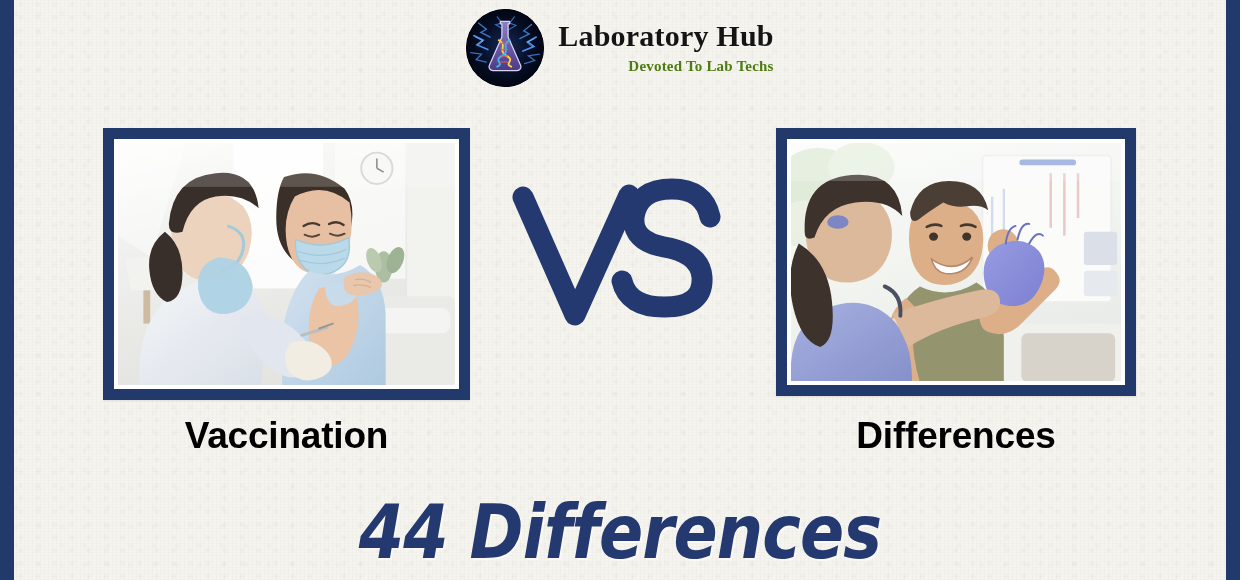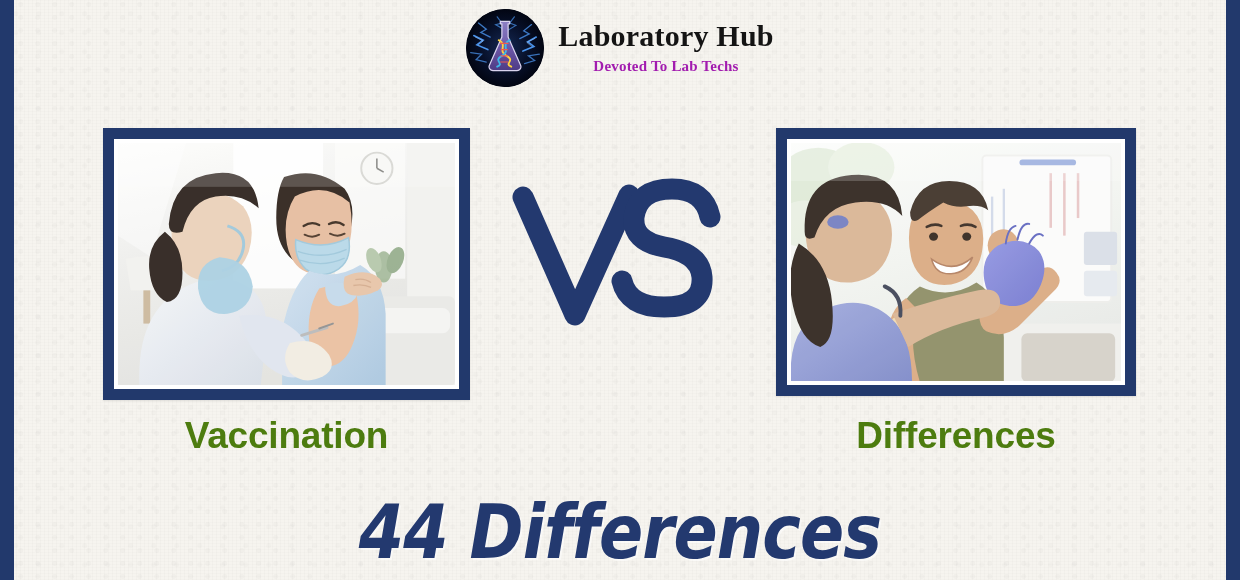--- a/index.html
+++ b/index.html
@@ -57,34 +57,34 @@
   }
   .brand-logo {
     width: 78px;
     height: 78px;
     flex: 0 0 78px;
     border-radius: 50%;
     overflow: hidden;
     position: relative;
     background: radial-gradient(circle at 50% 50%, #0b1430 0%, #050a1c 60%, #02040e 100%);
   }
-  .brand-text { display: flex; flex-direction: column; align-items: center; }
+  .brand-text { display: flex; flex-direction: column; align-items: flex-end; }
   .brand-title {
     font-family: "Liberation Serif", "DejaVu Serif", serif;
     font-weight: bold;
     font-size: 30px;
     color: #141414;
     line-height: 1.02;
     letter-spacing: 0.2px;
   }
   .brand-tagline {
     font-family: "Liberation Serif", "DejaVu Serif", serif;
     font-weight: bold;
     font-size: 15px;
-    color: #a21caf;
+    color: #4d7c0f;
     line-height: 1.05;
     margin-top: 7px;
     letter-spacing: 0.2px;
   }
 
   
   .photo-frame {
     position: absolute;
     border: 11px solid #22396c;
     background: #ffffff;
@@ -110,21 +110,21 @@
     width: 250px;
     height: 190px;
   }
 
   
   .caption {
     position: absolute;
     top: 415px;
     font-size: 37px;
     font-weight: bold;
-    color: #4d7c0f;
+    color: #000000;
     text-align: center;
     letter-spacing: -0.2px;
   }
   .caption-left  { left: 103px; width: 367px; }
   .caption-right { left: 776px; width: 360px; }
 
   
   .headline {
     position: absolute;
     left: 0; right: 0;

